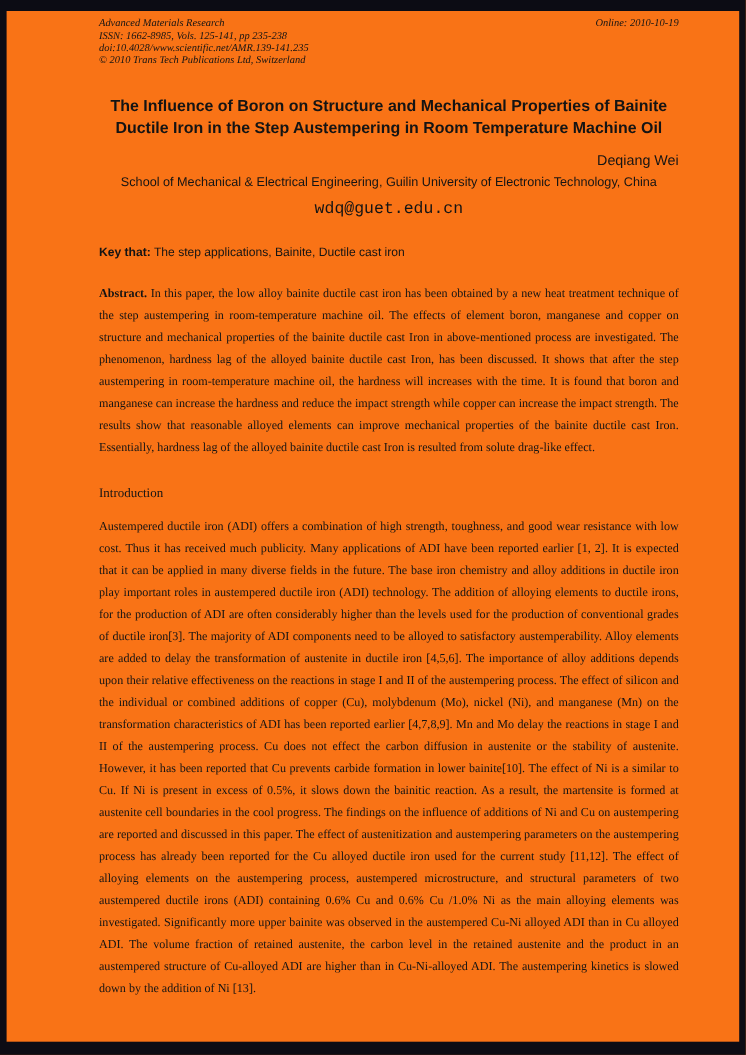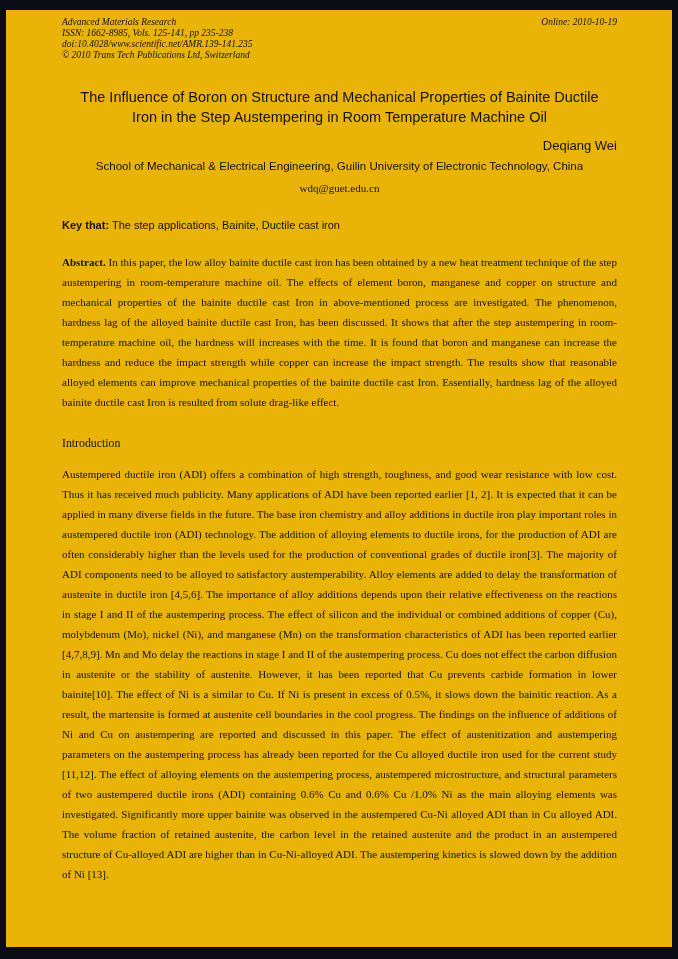--- a/index.html
+++ b/index.html
@@ -13,63 +13,64 @@
     position: relative;
     font-family: "Liberation Serif", serif;
     color: #141414;
   }
   .page {
     position: absolute;
     top: 10px;
     left: 6px;
     right: 6px;
     bottom: 12px;
-    background: #eab308;
+    background: #f97316;
     overflow: hidden;
+    padding-left: 28px;
   }
   .content {
     padding: 7px 55px 0 56px;
   }
   
   .header {
     display: flex;
     justify-content: space-between;
     align-items: flex-start;
     font-style: italic;
     font-size: 9.5px;
     line-height: 11px;
   }
   .header-left div { white-space: nowrap; }
   .header-right { white-space: nowrap; }
   
   .title {
     margin: 26px auto 0 auto;
     max-width: 545px;
     font-family: "Liberation Sans", sans-serif;
-    font-weight: normal;
+    font-weight: bold;
     font-size: 14.5px;
     line-height: 20px;
     text-align: center;
   }
   .author {
     margin-top: 11px;
     font-family: "Liberation Sans", sans-serif;
     font-size: 13px;
     text-align: right;
   }
   .affiliation {
     margin-top: 7px;
     font-family: "Liberation Sans", sans-serif;
     font-size: 11.5px;
     text-align: center;
   }
   .email {
     margin-top: 10px;
-    font-family: Liberation Serif, serif;
-    font-size: 11px;
+    font-family: Liberation Mono, monospace;
+    font-size: 15px;
     text-align: center;
   }
   
   .keywords {
     margin: 25px 0 0 0;
     font-family: "Liberation Sans", sans-serif;
     font-size: 11px;
   }
   .kw-label { font-weight: bold; }
   

